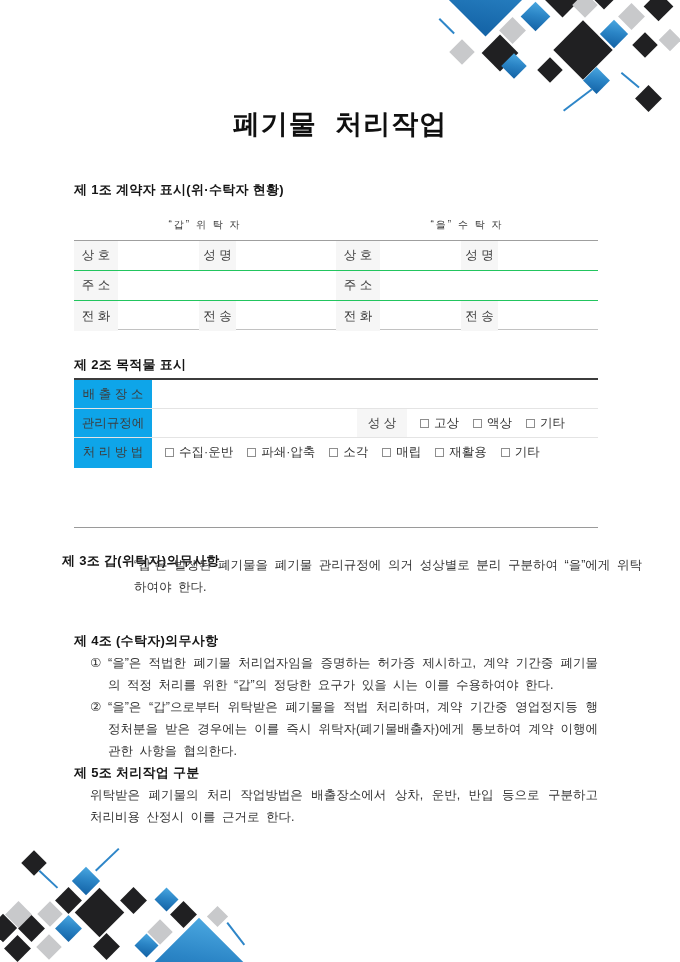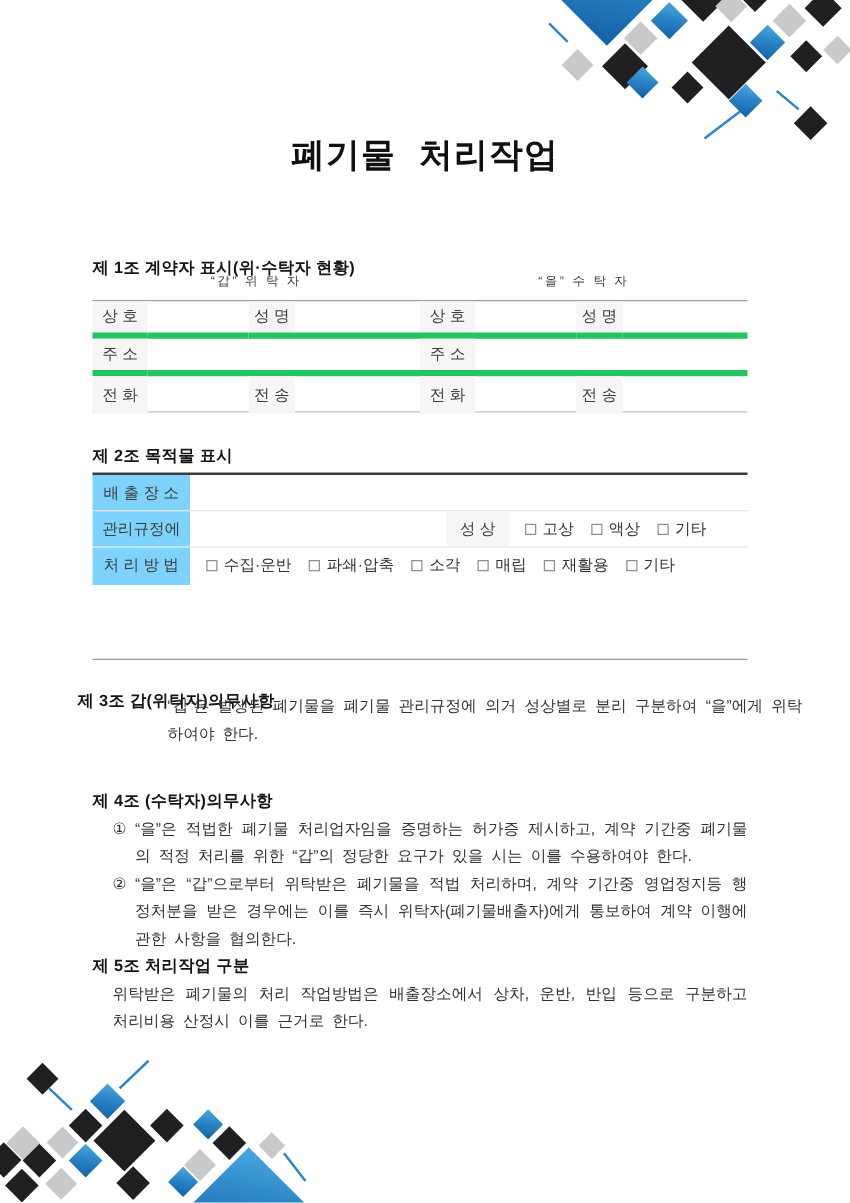--- a/index.html
+++ b/index.html
@@ -26,32 +26,32 @@
   .sec-head { font-size:13px; font-weight:bold; color:#151515; letter-spacing:0.3px; }
 
   
   .party-head { top:218px; font-size:10px; color:#3a3a3a; text-align:center; letter-spacing:2px; }
 
   
   .table1 { left:74px; top:240px; width:524px; height:90px;
     border-top:1px solid #9f9f9f; border-bottom:1px solid #c2c2c2;
     display:grid; grid-template-columns:44px 81px 37px 100px 44px 81px 37px 100px;
     grid-template-rows:30px 30px 30px; }
-  .table1 .cell { display:flex; align-items:center; border-bottom:5px solid #22c55e; }
+  .table1 .cell { display:flex; align-items:center; border-bottom:1px solid #22c55e; }
   .table1 .r3 { border-bottom:none; }
   .lab { background:#f6f6f6; color:#3d3d3d; justify-content:center; white-space:pre; }
   .span3 { grid-column:span 3; }
 
   
   .table2 { left:74px; top:378px; width:524px; height:150px;
     border-top:2px solid #3c3c3c; border-bottom:1px solid #9a9a9a;
     display:grid; grid-template-rows:repeat(5,29.2px); }
   .t2row { display:flex; border-bottom:1px solid #e4e4e4; }
   .t2row:last-child { border-bottom:none; }
-  .t2lab { width:78px; background:#7dd3fc; color:#3d3d3d; display:flex; align-items:center; justify-content:center; white-space:pre; }
+  .t2lab { width:78px; background:#0ea5e9; color:#3d3d3d; display:flex; align-items:center; justify-content:center; white-space:pre; }
   .t2val { flex:1; display:flex; align-items:center; }
   .w205 { width:205px; flex:none; }
   .phase-lab { width:50px; background:#f6f6f6; color:#3d3d3d; display:flex; align-items:center; justify-content:center; white-space:pre; }
   .opts { display:flex; align-items:center; gap:14px; padding-left:13px; flex:1; }
   .opt { display:flex; align-items:center; gap:5px; color:#333; }
   .cbx { width:9px; height:9px; border:1px solid #8e8e8e; background:#fff; display:inline-block; }
 
   
   .para { color:#333; text-align:justify; line-height:22px; word-spacing:3px; }
   .clause-item { display:flex; line-height:22px; }
@@ -104,21 +104,21 @@
     <div class="decor-diamond c-black" style="left: 173.5px; top: 904.5px; width: 19px; height: 19px;"></div>
     <div class="decor-diamond c-gray" style="left: 209.5px; top: 908.5px; width: 15px; height: 15px;"></div>
     <div class="decor-diamond c-blue" style="left: 167px; top: 931px; width: 64px; height: 64px;"></div>
     <div class="decor-line" style="width: 24.7588px; left: 40px; top: 870px; transform: rotate(0.756835rad); background: rgb(46, 134, 200);"></div>
     <div class="decor-line" style="width: 31.8277px; left: 95px; top: 870px; transform: rotate(-0.76318rad); background: rgb(46, 134, 200);"></div>
     <div class="decor-line" style="width: 27.8029px; left: 228px; top: 922px; transform: rotate(0.912908rad); background: rgb(46, 134, 200);"></div>
   </div>
 
 <div class="abs doc-title">폐기물 처리작업</div>
 
-<div class="abs sec-head" style="left:74px; top:205px;">제 1조 계약자 표시(위·수탁자 현황)</div>
+<div class="abs sec-head" style="left:74px; top:181px;">제 1조 계약자 표시(위·수탁자 현황)</div>
 <div class="abs party-head" style="left:74px; width:262px;">“갑” 위 탁 자</div>
 <div class="abs party-head" style="left:336px; width:262px;">“을” 수 탁 자</div>
 
 <div class="abs table1">
 
   <div class="cell lab">상 호</div>
   <div class="cell"></div>
   <div class="cell lab">성 명</div>
   <div class="cell"></div>
   <div class="cell lab">상 호</div>

